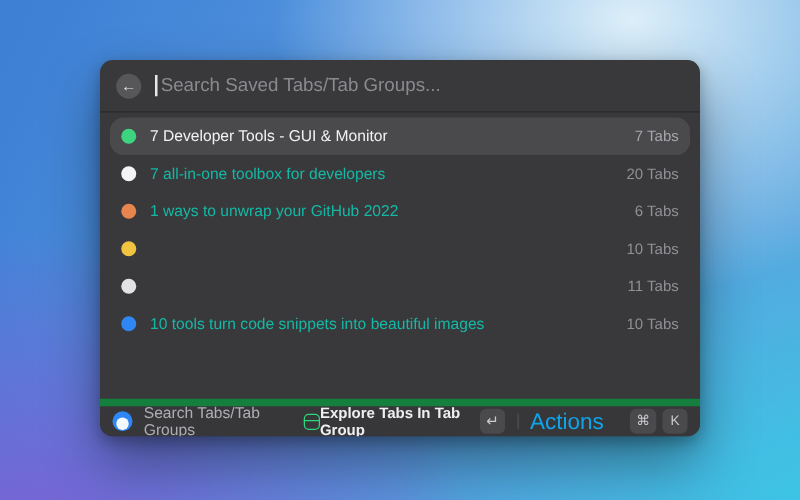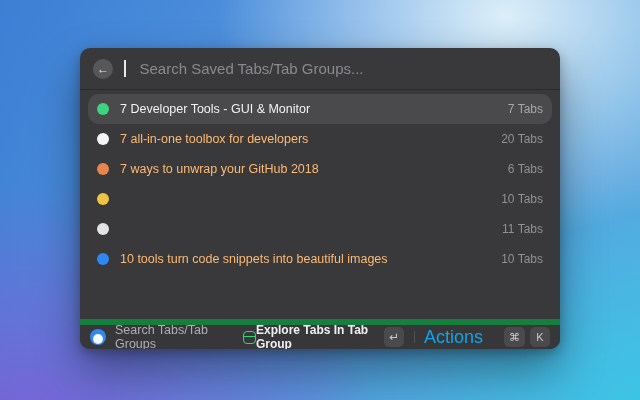--- a/index.html
+++ b/index.html
@@ -53,21 +53,21 @@
     flex: 0 0 1.5px;
   }
   .search-input {
     flex: 1;
     background: transparent;
     border: none;
     outline: none;
     color: #fdba74;
     font-family: "Liberation Sans", "DejaVu Sans", sans-serif;
     font-size: 15px;
-    margin-left: 14px;
+    margin-left: 3px;
   }
   .search-input::placeholder { color: #8a8a8f; opacity: 1; }
 
   
   .list {
     flex: 1;
     padding: 4px 8px;
     overflow: hidden;
   }
   .row {
@@ -79,21 +79,21 @@
     cursor: default;
   }
   .row.selected { background: #4a4a4d; border-radius: 11px; }
   .dot {
     width: 12px; height: 12px;
     border-radius: 50%;
     flex: 0 0 12px;
     margin-right: 11px;
   }
   .row-title {
-    color: #fdba74;
+    color: #14b8a6;
     font-size: 12.5px;
     white-space: nowrap;
     overflow: hidden;
     text-overflow: ellipsis;
   }
   .row.selected .row-title { color: #f2f2f4; }
   .row-count {
     margin-left: auto;
     color: #909095;
     font-size: 12px;
@@ -202,21 +202,21 @@
       <span class="row-title">7 Developer Tools - GUI &amp; Monitor</span>
       <span class="row-count">7 Tabs</span>
     </div>
       <div class="row">
       <span class="dot" style="background: rgb(244, 244, 244);"></span>
       <span class="row-title">7 all-in-one toolbox for developers</span>
       <span class="row-count">20 Tabs</span>
     </div>
       <div class="row">
       <span class="dot" style="background: rgb(231, 133, 78);"></span>
-      <span class="row-title">7 ways to unwrap your GitHub 2018</span>
+      <span class="row-title">1 ways to unwrap your GitHub 2022</span>
       <span class="row-count">6 Tabs</span>
     </div>
       <div class="row">
       <span class="dot" style="background: rgb(240, 195, 65);"></span>
       <span class="row-count">10 Tabs</span>
     </div>
       <div class="row">
       <span class="dot" style="background: rgb(227, 226, 228);"></span>
       <span class="row-count">11 Tabs</span>
     </div>

